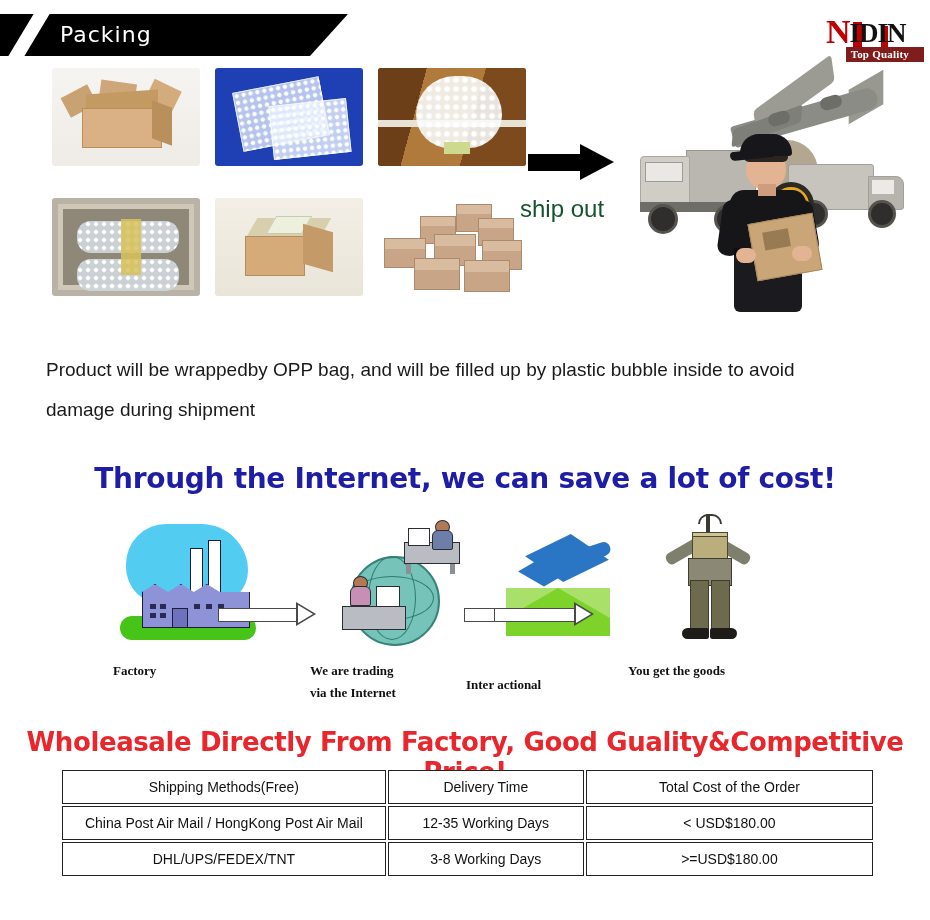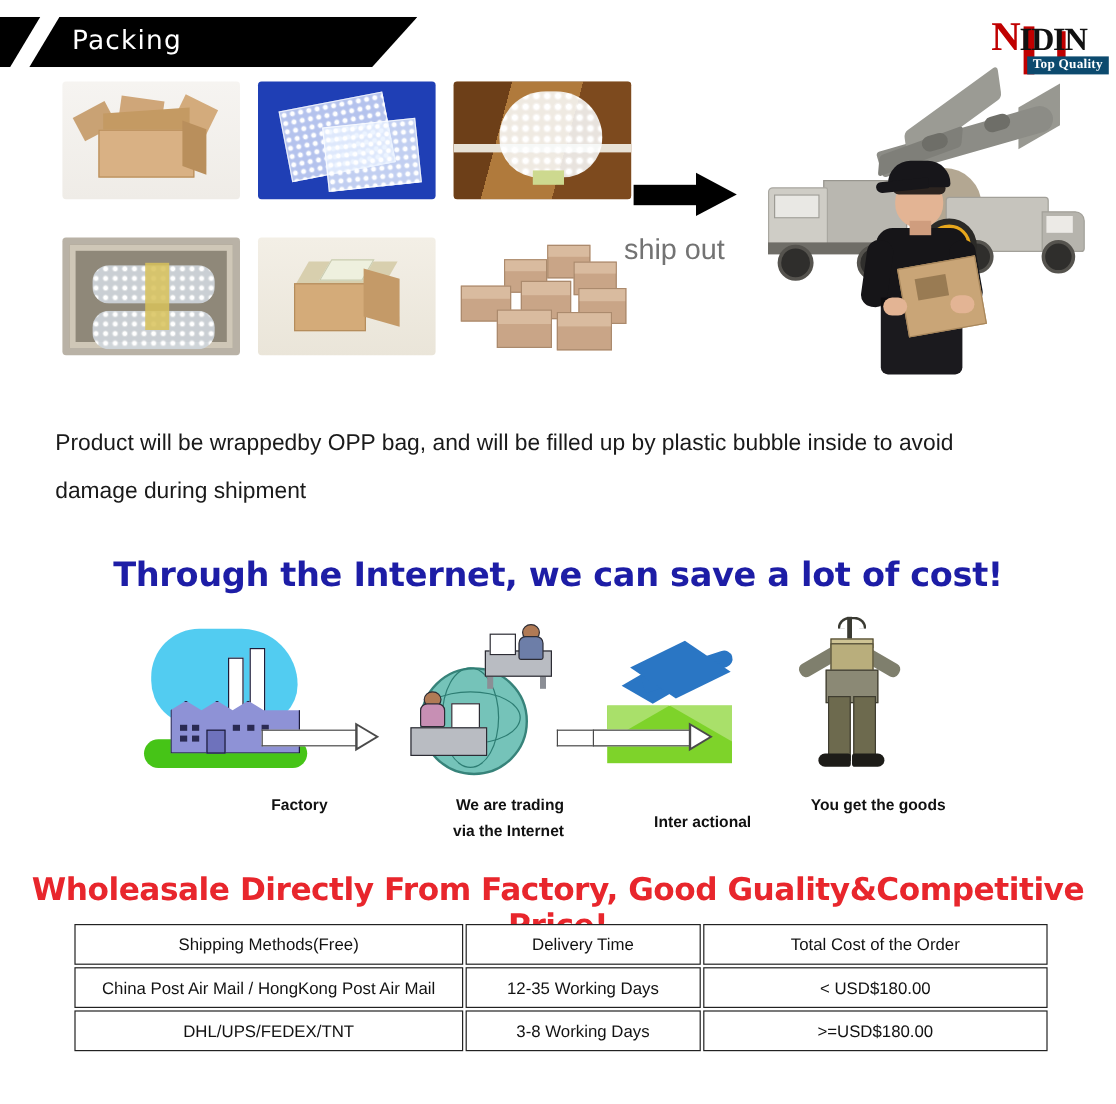--- a/index.html
+++ b/index.html
@@ -92,26 +92,26 @@
   }
   .logo-bar-red2 {
     position: absolute;
     left: 55px; top: 8px;
     width: 7px; height: 34px;
     background: #c00000;
   }
   .logo-tag {
     position: absolute;
     right: 0; bottom: 0;
-    background: #0c4a6e;
+    background: #7f1d1d;
     color: #ffffff;
     font-family: "Liberation Serif", serif;
     font-weight: bold;
     font-size: 11px;
-    padding: 1px 5px 2px 5px;
+    padding: 1px 15px 2px 5px;
     letter-spacing: 0.2px;
   }
 
   
   .photo-area {
     position: absolute;
     left: 52px; top: 68px;
     width: 500px; height: 248px;
   }
   .ph {
@@ -205,21 +205,21 @@
   .big-arrow .head {
     position:absolute; left:52px; top:0; width:0; height:0;
     border-top: 18px solid transparent;
     border-bottom: 18px solid transparent;
     border-left: 34px solid #000;
   }
   .ship-out {
     position: absolute;
     left: 520px; top: 195px;
     font-size: 24px;
-    color: #737373;
+    color: #14532d;
     font-family: "Liberation Sans", sans-serif;
   }
 
   
   .courier { position: absolute; left: 620px; top: 64px; width: 288px; height: 250px; }
   .plane {
     position:absolute; left:96px; top:6px; width:170px; height:80px;
   }
   .plane-body { position:absolute; left:14px; top:36px; width:150px; height:22px;
                 border-radius: 12px 40px 40px 12px; background:#8c8c86;
@@ -314,25 +314,25 @@
     font-weight: bold;
     font-family: "DejaVu Sans", sans-serif;
     letter-spacing: -0.3px;
   }
 
   
   .flow { position: absolute; left: 0; top: 510px; width: 930px; height: 200px; }
   .flow-step { position: absolute; }
   .flow-caption {
     position: absolute;
-    text-align: right;
+    text-align: left;
     font-size: 13px;
     font-weight: bold;
     color: #111111;
-    font-family: Liberation Sans, sans-serif;
+    font-family: Liberation Serif, serif;
     line-height: 22px;
     width: 160px;
   }
   .hollow-arrow {
     position: absolute;
     height: 24px;
   }
   .hollow-arrow .ha-shaft {
     position:absolute; left:0; top:6px; height:12px; right:16px;
     background:#ffffff; border:1.5px solid #4a4a4a; border-right:none;

